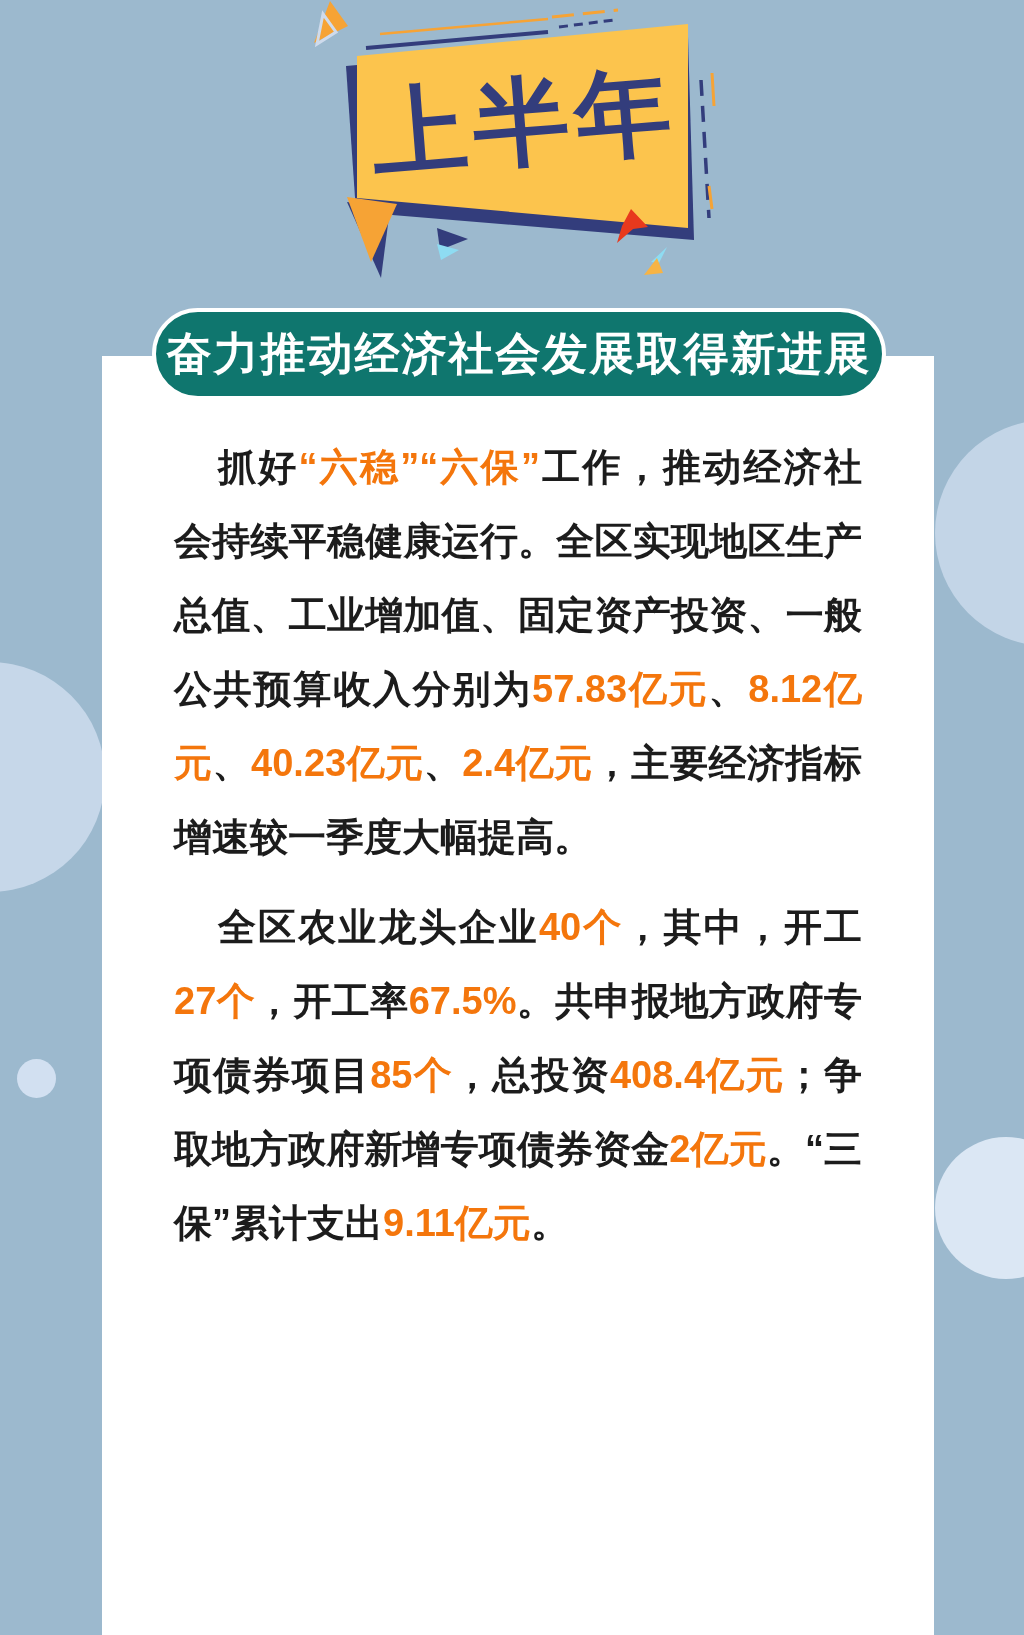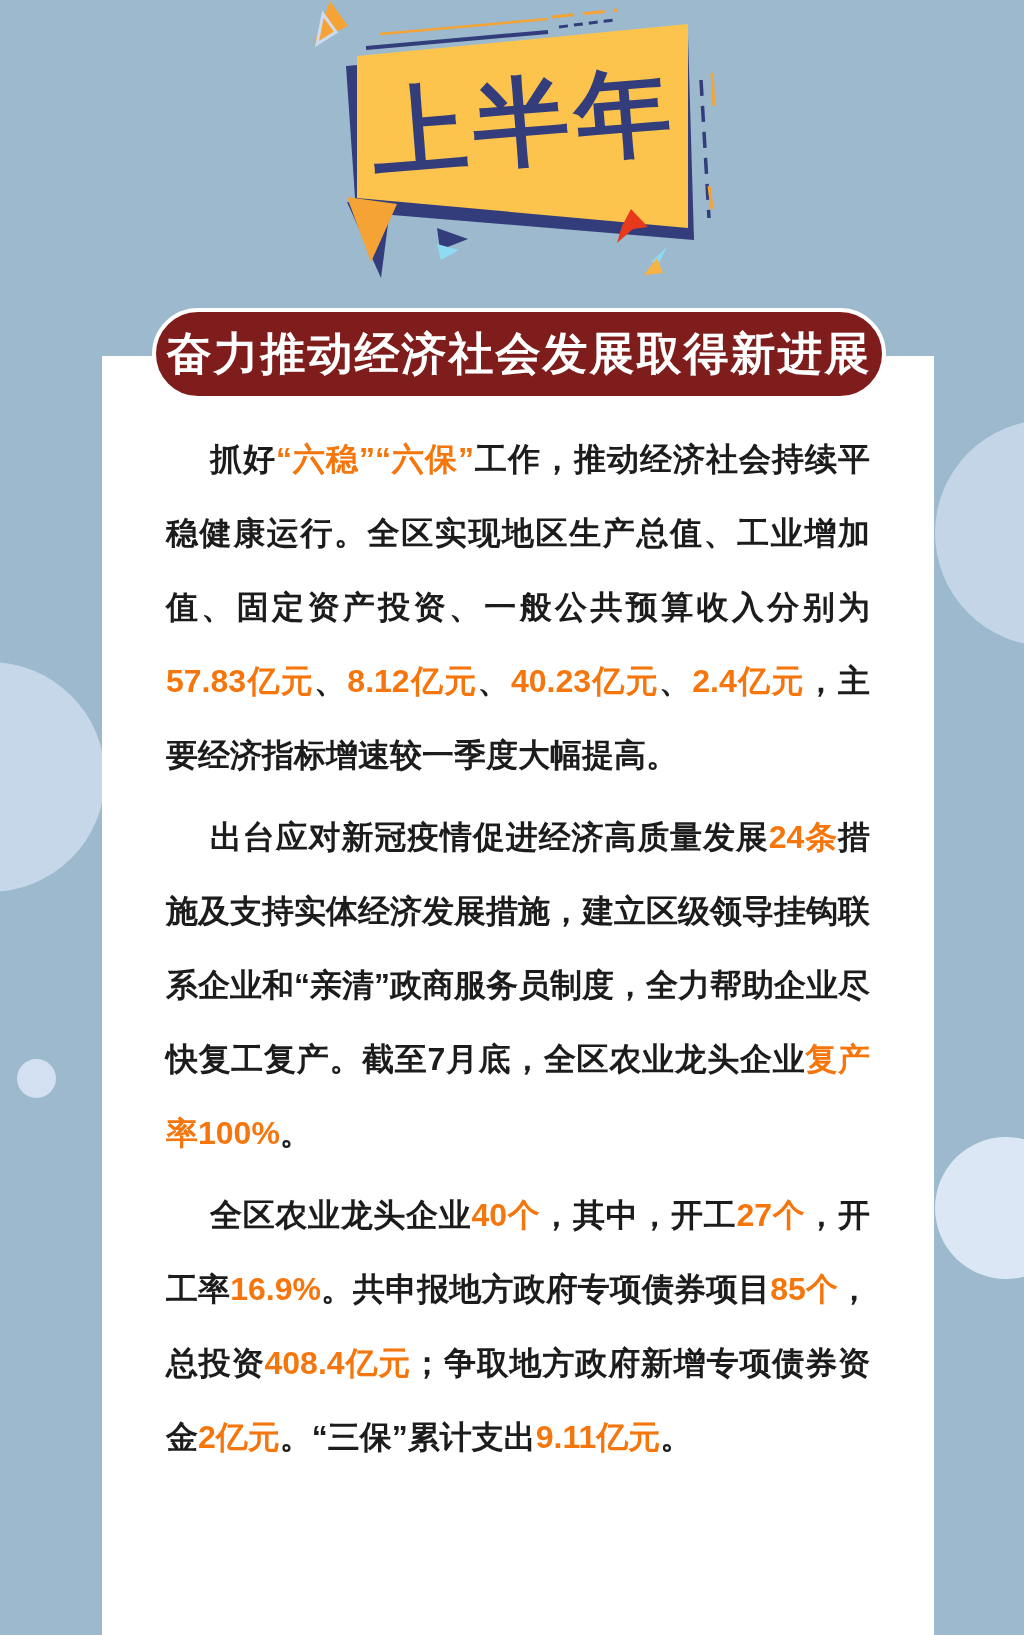--- a/index.html
+++ b/index.html
@@ -47,21 +47,21 @@
     transform:rotate(-4.6deg);
     white-space:nowrap;
   }
 
   
   .pill{
     position:absolute;
     left:152px; top:308px;
     width:734px; height:92px;
     box-sizing:border-box;
-    background:#7f1d1d;
+    background:#0f766e;
     border:4px solid #ffffff;
     border-radius:46px;
     display:flex;
     align-items:center;
     justify-content:center;
   }
   .pill span{
     color:#ffffff;
     font-size:45px;
     font-weight:700;
@@ -69,22 +69,22 @@
     white-space:nowrap;
   }
 
   
   .article{
     position:absolute;
     left:56px; top:58px;
     width:720px;
   }
   .article p{
-    margin:8px;
-    font-size:32px;
+    margin:16px;
+    font-size:38px;
     line-height:74px;
     text-indent:44px;
     text-align:justify;
     font-weight:600;
     color:#1c1c1c;
   }
   .article .hl{
     color:var(--hl,#f4760c);
     font-weight:800;
   }
@@ -95,22 +95,21 @@
 <div class="page">
 
   <div class="bg-circle c-left"></div>
   <div class="bg-circle c-right-mid"></div>
   <div class="bg-circle c-bot-right"></div>
   <div class="bg-circle c-dot"></div>
 
   <div class="card">
     <div class="article" id="article">
         <p><span>抓好</span><span class="hl">“六稳”</span><span class="hl">“六保”</span><span>工作，推动经济社会持续平稳健康运行。全区实现地区生产总值、工业增加值、固定资产投资、一般公共预算收入分别为</span><span class="hl">57.83亿元</span><span>、</span><span class="hl">8.12亿元</span><span>、</span><span class="hl">40.23亿元</span><span>、</span><span class="hl">2.4亿元</span><span>，主要经济指标增速较一季度大幅提高。</span></p>
-        <p><span>出台应对新冠疫情促进经济高质量发展</span><span class="hl">24条</span><span>措施及支持实体经济发展措施，建立区级领导挂钩联系企业和“亲清”政商服务员制度，全力帮助企业尽快复工复产。截至7月底，全区农业龙头企业</span><span class="hl">复产率100%</span><span>。</span></p>
-        <p><span>全区农业龙头企业</span><span class="hl">40个</span><span>，其中，开工</span><span class="hl">27个</span><span>，开工率</span><span class="hl">16.9%</span><span>。共申报地方政府专项债券项目</span><span class="hl">85个</span><span>，总投资</span><span class="hl">408.4亿元</span><span>；争取地方政府新增专项债券资金</span><span class="hl">2亿元</span><span>。</span><span>“三保”累计支出</span><span class="hl">9.11亿元</span><span>。</span></p>
+        <p><span>全区农业龙头企业</span><span class="hl">40个</span><span>，其中，开工</span><span class="hl">27个</span><span>，开工率</span><span class="hl">67.5%</span><span>。共申报地方政府专项债券项目</span><span class="hl">85个</span><span>，总投资</span><span class="hl">408.4亿元</span><span>；争取地方政府新增专项债券资金</span><span class="hl">2亿元</span><span>。</span><span>“三保”累计支出</span><span class="hl">9.11亿元</span><span>。</span></p>
       </div>
   </div>
 
   <svg class="header-art" viewBox="0 0 1024 300" aria-hidden="true">
 
     <polygon points="346,66 688,36 694,240 356,212" fill="#333d7c"></polygon>
     <polygon points="347,202 390,209 381,278" fill="#333d7c"></polygon>
     <polygon points="347,197 397,204 371,262" fill="#f6a335"></polygon>
 
     <polygon points="357,56 688,24 688,228 357,198" fill="#fcc44d"></polygon>

